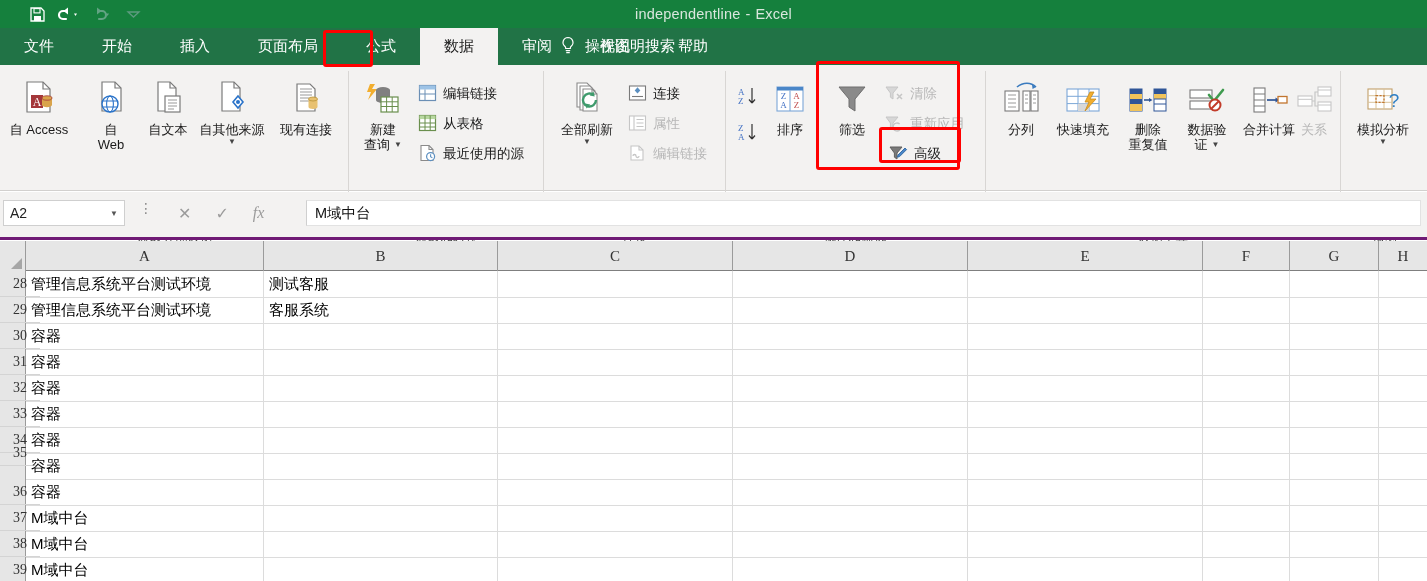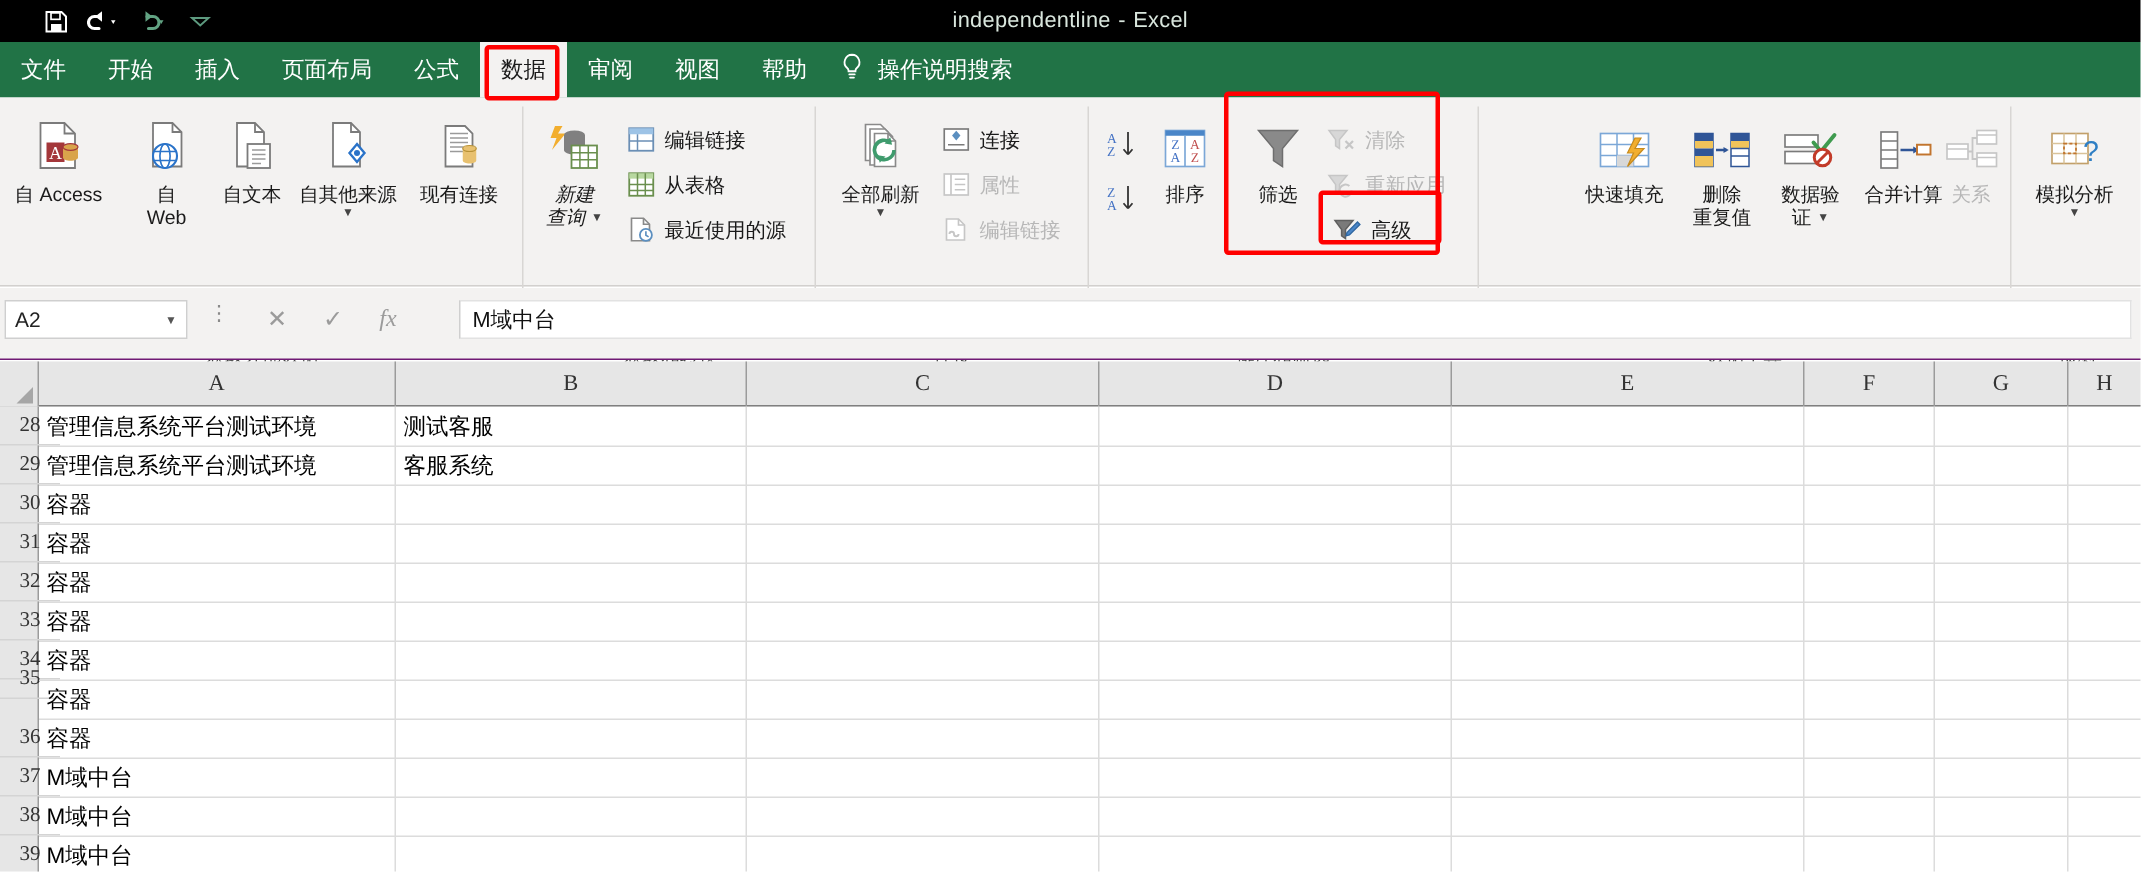--- a/index.html
+++ b/index.html
@@ -6,41 +6,41 @@
   html, body {
     width: 1427px; height: 581px;
     font-family: "Liberation Sans", "DejaVu Sans", sans-serif;
     overflow: hidden;
     background: #fff;
   }
 
   
   .titlebar {
     position: absolute; left: 0; top: 0; width: 1427px; height: 28px;
-    background: #000000;
+    background: #15803d;
   }
   .qat { position: absolute; left: 24px; top: 3px; display: flex; align-items: center; gap: 6px; }
   .qat-btn { width: 26px; height: 22px; display: flex; align-items: center; justify-content: center; }
   .qat-btn svg { display: block; }
   .doc-title {
     position: absolute; left: 0; top: 0; width: 1427px; height: 28px;
     display: flex; align-items: center; justify-content: center;
     color: #d9e6dd; font-size: 14.5px; letter-spacing: .2px;
   }
   .doc-title .sep { margin: 0 5px; }
 
   
   .tabstrip {
     position: absolute; left: 0; top: 28px; width: 1427px; height: 37px;
     background: #217346;
   }
   .tabs { position: absolute; left: 0; top: 0; display: flex; align-items: stretch; height: 37px; }
   .tab {
     color: #ffffff; font-size: 15px; display: flex; align-items: center;
-    padding: 0 14px; white-space: nowrap;
+    padding: 0 24px; white-space: nowrap;
   }
   .tab.active { background: #f3f2f1; color: #1a1a1a; }
   .tell-me {
     position: absolute; left: 560px; top: 0; height: 37px;
     display: flex; align-items: center; gap: 9px; color: #fff; font-size: 15px;
   }
 
   
   .ribbon {
     position: absolute; left: 0; top: 65px; width: 1427px; height: 126px;
@@ -64,21 +64,21 @@
   }
   .smallbtn.disabled { color: #b7b7b7; }
   .caret { font-size: 8px; line-height: 8px; color: #444; margin-top: 1px; }
 
   
   .anno { position: absolute; border: 3px solid #ff0000; border-radius: 3px; pointer-events: none; }
 
   
   .fbar {
     position: absolute; left: 0; top: 192px; width: 1427px; height: 48px;
-    background: #f3f2f1; border-bottom: 1px solid #701a75;
+    background: #f3f2f1; border-bottom: 3px solid #701a75;
   }
   .namebox {
     position: absolute; left: 3px; top: 8px; width: 122px; height: 26px;
     background: #fff; border: 1px solid #cfcfcf;
     display: flex; align-items: center; padding: 0 6px; font-size: 14px; color: #222;
   }
   .namebox .nb-caret { margin-left: auto; font-size: 8px; color: #555; }
   .fb-dots { position: absolute; left: 139px; top: 12px; font-size: 14px; color: #8a8a8a; line-height: 9px; }
   .fb-icons {
     position: absolute; left: 160px; top: 8px; width: 140px; height: 26px;
@@ -252,21 +252,21 @@
           <ellipse cx="27" cy="20" rx="4.5" ry="2" fill="#e8c170"></ellipse>
           <path d="M22.5 20v8c0 1.1 2 2 4.5 2s4.5-.9 4.5-2v-8" fill="#e8c170"></path>
           <ellipse cx="27" cy="20" rx="4.5" ry="2" fill="none" stroke="#b89236" stroke-width=".8"></ellipse>
         </svg>
     </span>
     <span class="lbl">现有连接</span>
   </div>
 
   <div class="grp-label" style="left:2px; width:346px;">获取外部数据</div>
 
-  <div class="bigbtn" style="left:352px; top:12px; width:62px;font-style:italic;">
+  <div class="bigbtn" style="left:352px; top:12px; width:62px;">
     <span class="ic">
       <svg width="44" height="40" viewBox="0 0 44 40">
           <path d="M9 5l-3 8h4l-3 8 9-11h-5l3-5z" fill="#f2ae2e"></path>
           <ellipse cx="22" cy="11" rx="7" ry="3" fill="#808080"></ellipse>
           <path d="M15 11v10c0 1.6 3.1 3 7 3s7-1.4 7-3V11" fill="#808080"></path>
           <rect x="20" y="18" width="17" height="15" fill="#fff" stroke="#6a8f4e" stroke-width="1.2"></rect>
           <path d="M20 22.8h17M20 27.5h17M25.6 18v15M31.2 18v15" stroke="#6a8f4e" stroke-width="1"></path>
         </svg>
     </span>
     <span class="lbl">新建</span>
@@ -427,20 +427,34 @@
       <svg width="20" height="18" viewBox="0 0 20 18">
           <path d="M2 3h12l-5 6v6l-2.6-1.8V9z" fill="#7a7a7a" stroke="#5f5f5f" stroke-width="1"></path>
           <path d="M17 4l1.6 1.6-7 7-2.2.6.6-2.2z" fill="#4a86c8" stroke="#2f66a0" stroke-width=".9"></path>
         </svg>
     </span>
     <span>高级</span>
   </div>
 
   <div class="grp-label" style="left:727px; width:256px;">排序和筛选</div>
 
+  <div class="bigbtn" style="left:992px; top:12px; width:58px;">
+    <span class="ic">
+      <svg width="44" height="40" viewBox="0 0 44 40">
+          <rect x="6" y="12" width="14" height="20" fill="#fff" stroke="#7a7a7a" stroke-width="1.1"></rect>
+          <path d="M9 16h8M9 20h8M9 24h8M9 28h8" stroke="#9a9a9a" stroke-width="1"></path>
+          <rect x="24" y="12" width="7" height="20" fill="#fff" stroke="#7a7a7a" stroke-width="1.1"></rect>
+          <rect x="32" y="12" width="7" height="20" fill="#fff" stroke="#7a7a7a" stroke-width="1.1"></rect>
+          <path d="M26 16h3M26 20h3M26 24h3M34 16h3M34 20h3M34 24h3" stroke="#9a9a9a" stroke-width="1"></path>
+          <path d="M18 8c6-5 14-5 19 0" fill="none" stroke="#3a7bbf" stroke-width="1.6"></path>
+          <path d="M37 8l-4-2.5.6 4.4z" fill="#3a7bbf"></path>
+        </svg>
+    </span>
+    <span class="lbl">分列</span>
+  </div>
 
   <div class="bigbtn" style="left:1048px; top:12px; width:70px;">
     <span class="ic">
       <svg width="44" height="40" viewBox="0 0 44 40">
           <rect x="6" y="10" width="32" height="22" fill="#fff" stroke="#7ba7d7" stroke-width="1.1"></rect>
           <path d="M6 17.3h32M6 24.6h32M17 10v22M28 10v22" stroke="#7ba7d7" stroke-width="1"></path>
           <rect x="17" y="24.6" width="11" height="7.4" fill="#d8d8d8"></rect>
           <path d="M29 13l-5 10h4l-4 9 11-12h-6l4-7z" fill="#f2ae2e" stroke="#c68a1e" stroke-width=".8"></path>
         </svg>
     </span>

